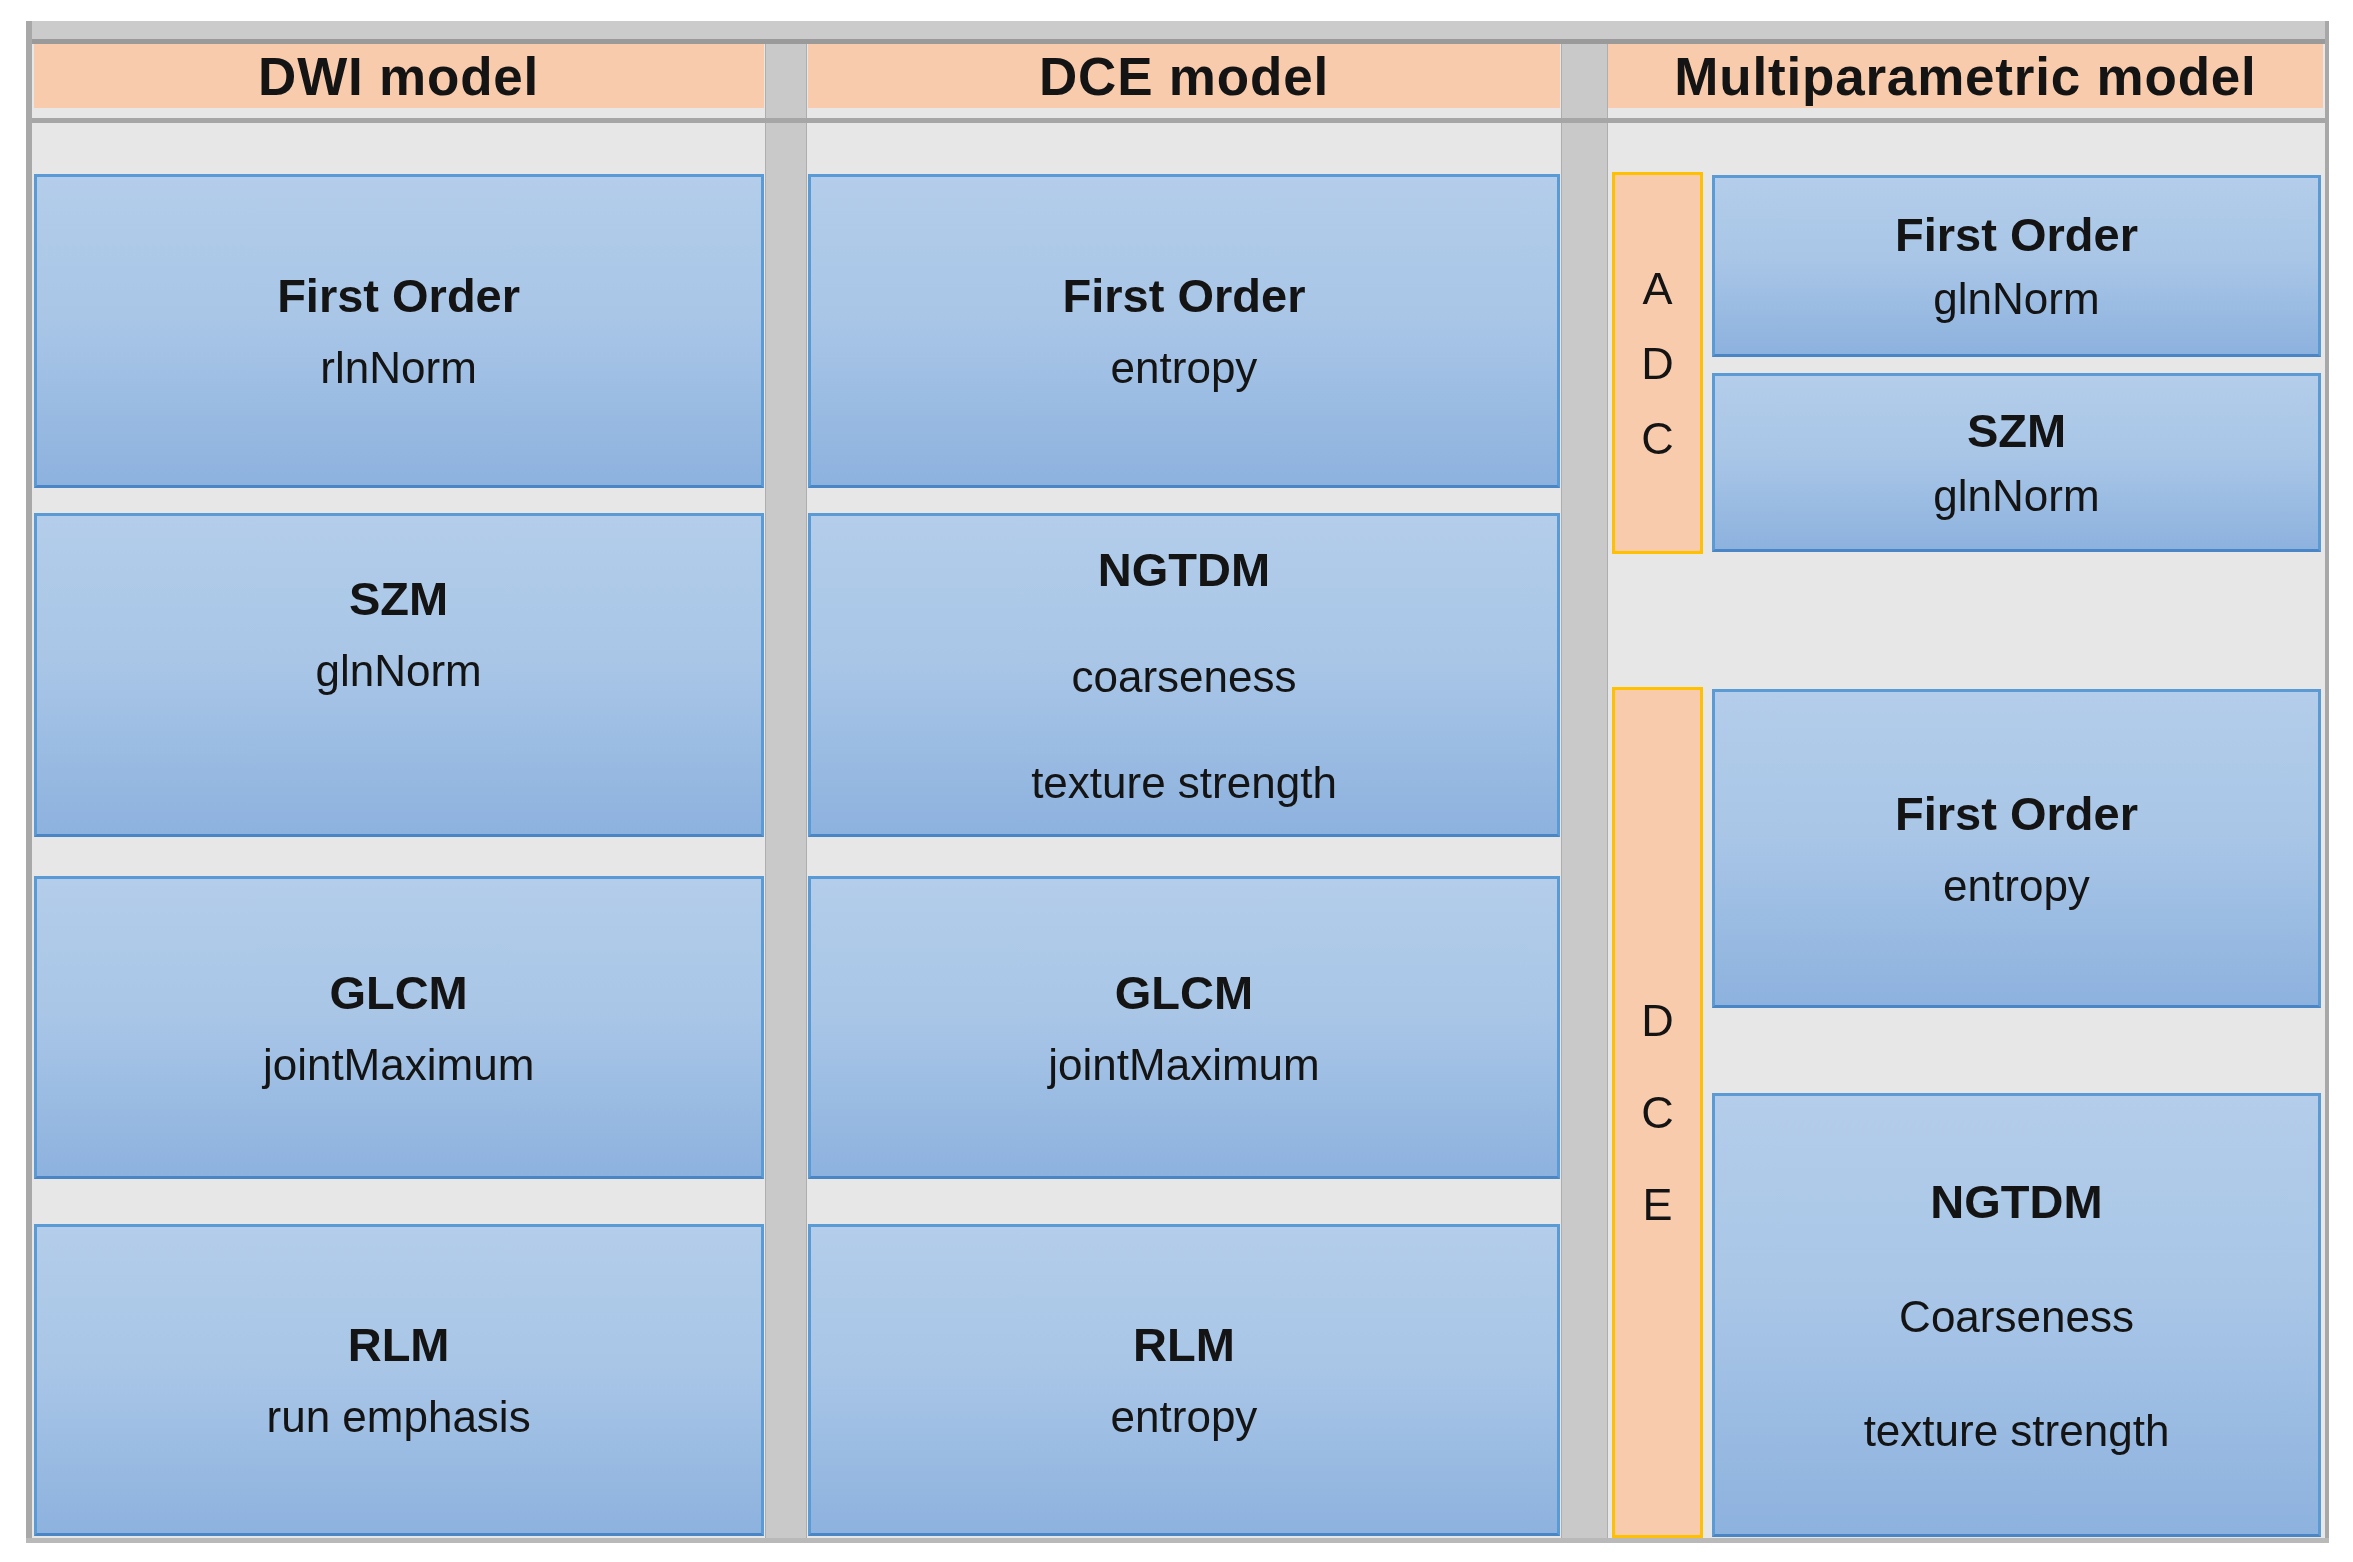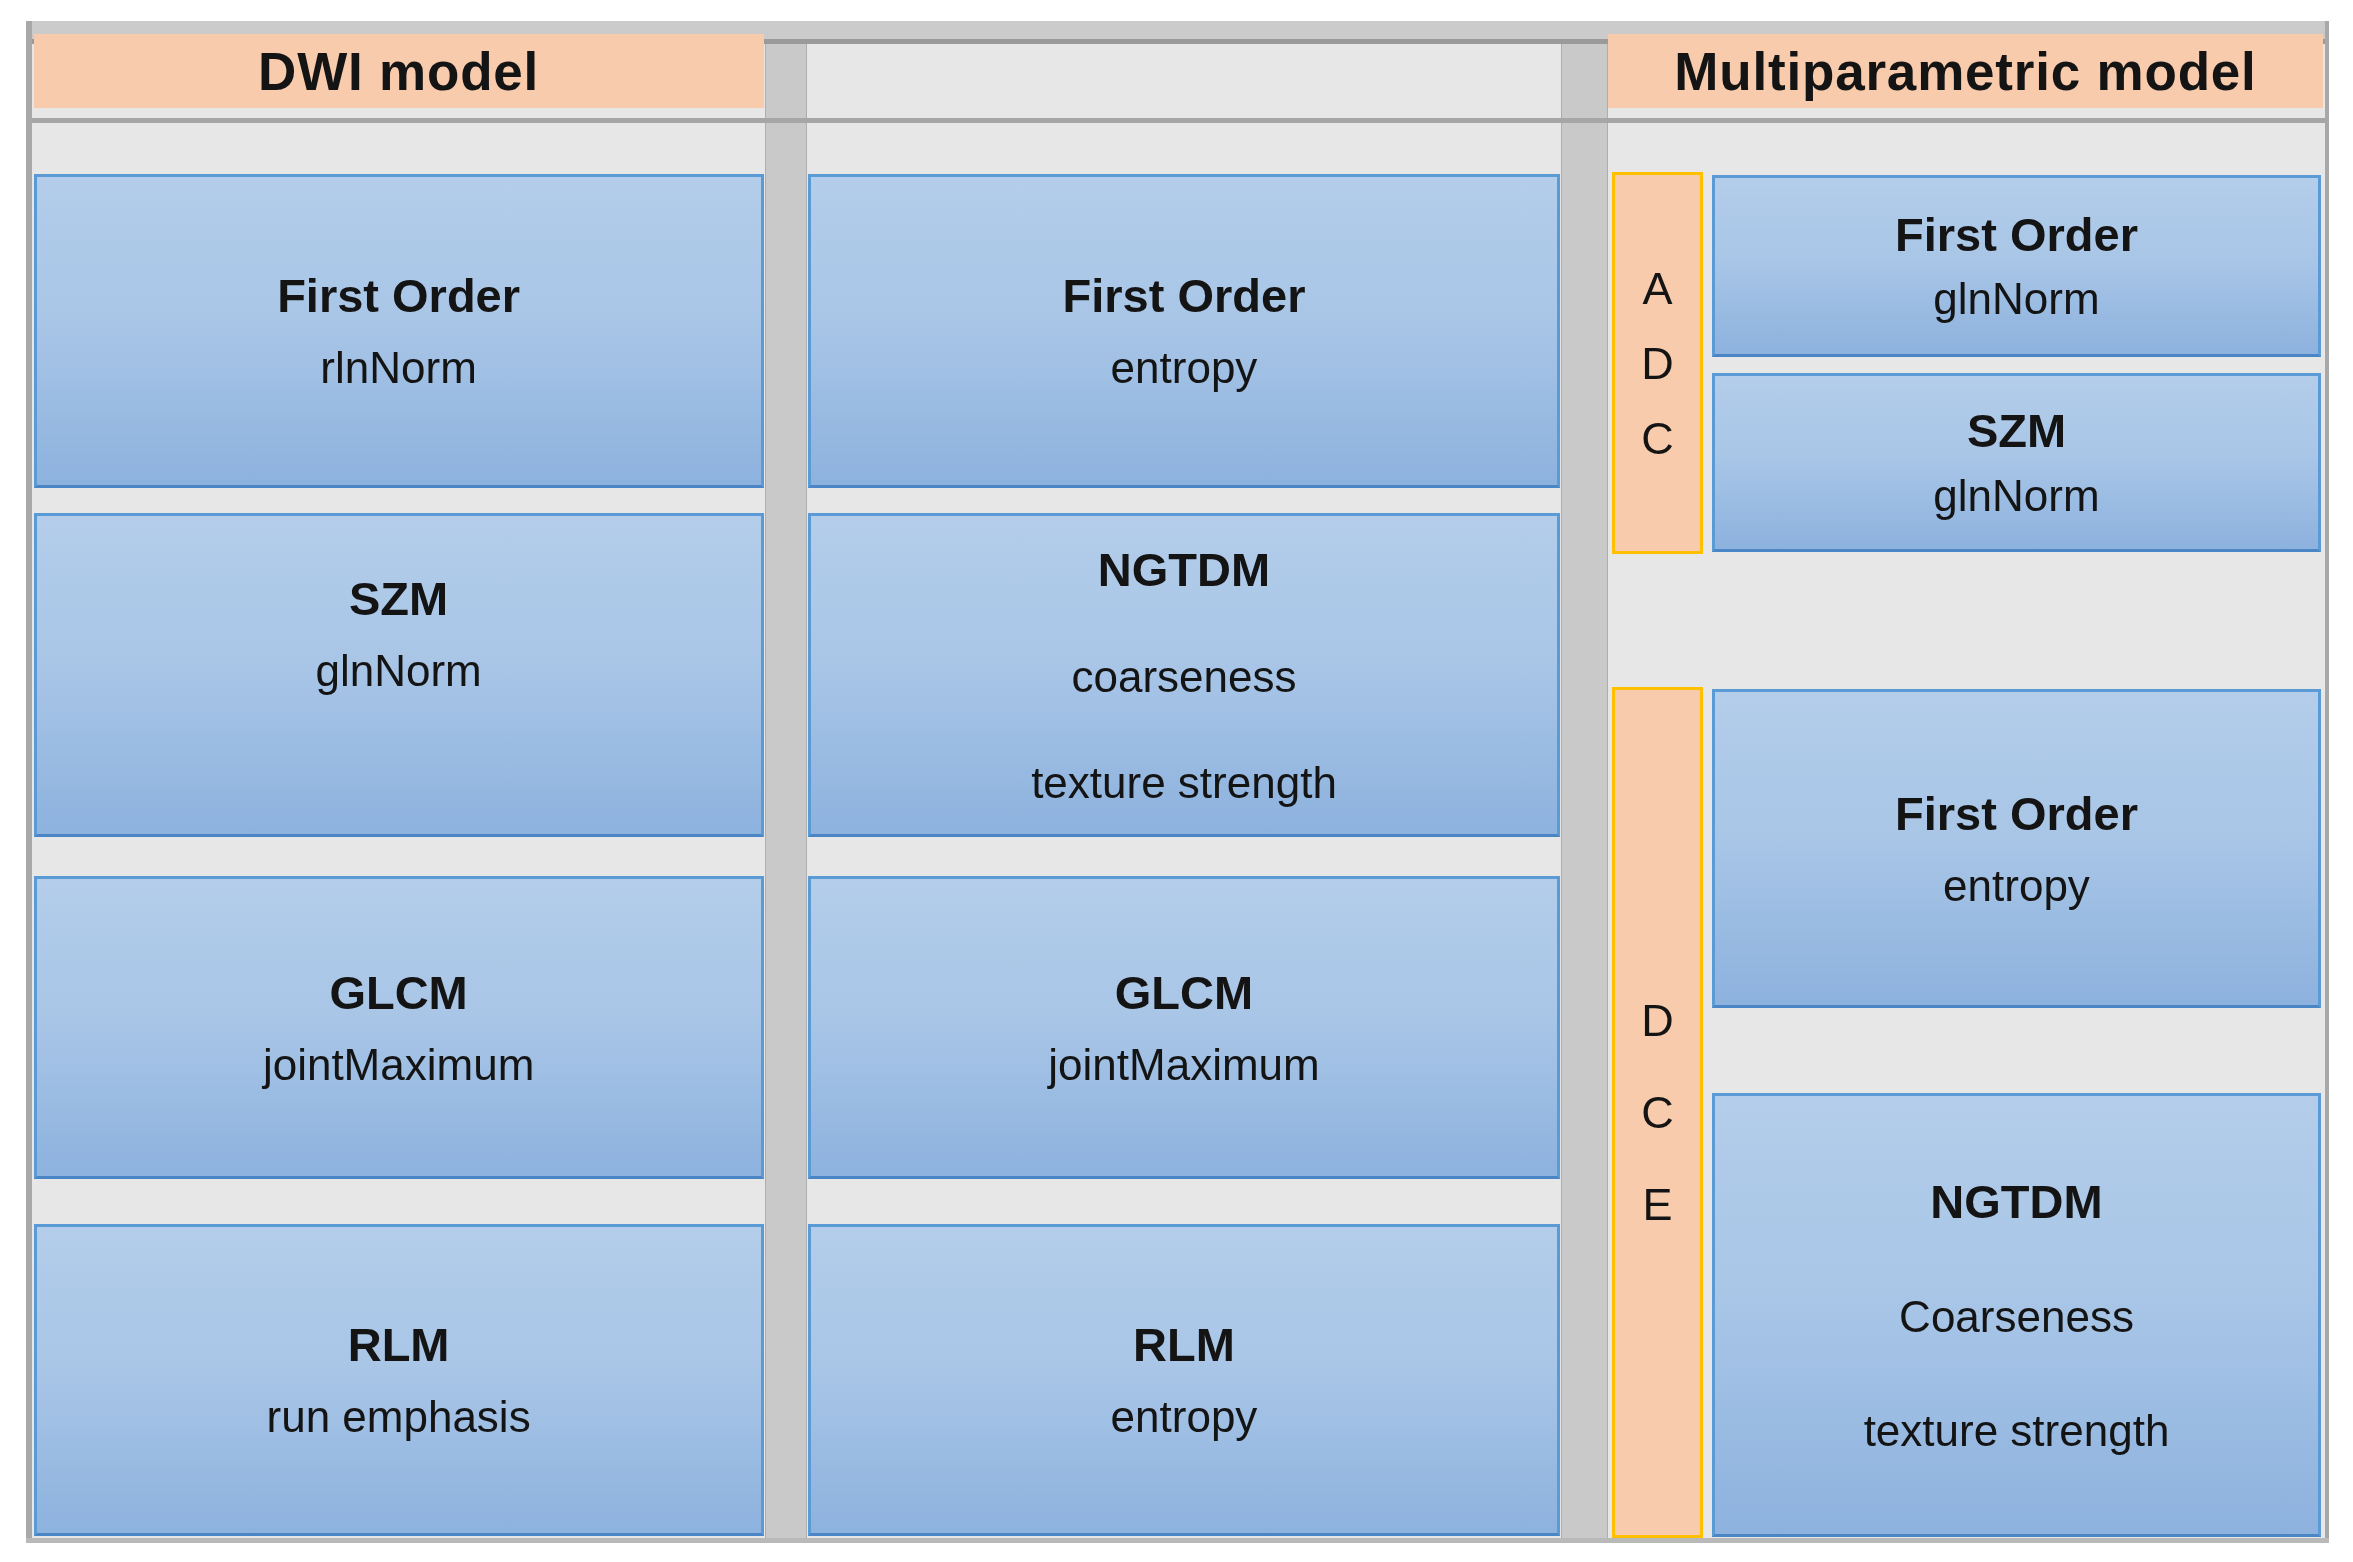--- a/index.html
+++ b/index.html
@@ -15,21 +15,21 @@
   .top-band{left:0;top:0;width:100%;height:18px;background:#cbcbcb;}
   .top-line{left:0;top:18px;width:100%;height:4.5px;background:#9a9a9a;}
   .left-edge{left:0;top:0;width:6px;height:100%;background:#a8a8a8;}
   .right-edge{right:0;top:0;width:4.5px;height:100%;background:#a8a8a8;}
   .bottom-edge{left:0;top:1517px;width:100%;height:4.5px;background:#b9b9b9;}
   .sep{
     top:23px;height:1494px;background:#c9c9c9;
     border-left:1.5px solid #aeaeae;border-right:1.5px solid #aeaeae;box-sizing:border-box;
   }
   .hdr{
-    top:13px;height:74px;background:#f8cbad;
+    top:23px;height:64px;background:#f8cbad;
     display:flex;align-items:center;justify-content:center;
     font-weight:700;font-size:53px;letter-spacing:0.8px;
   }
   .hdr-underline{left:0;top:97px;width:100%;height:5.3px;background:#a6a6a6;}
   .box{
     background:linear-gradient(180deg,#b3cdea 0%,#a9c6e7 45%,#8db2de 100%);
     border:3.8px solid #5b9bd5;border-bottom-color:#4a86c6;box-sizing:border-box;
     display:flex;flex-direction:column;align-items:center;justify-content:center;
     gap:27px;text-align:center;
   }
@@ -53,20 +53,23 @@
 <div class="frame abs">
 
   <div class="abs top-band"></div>
   <div class="abs top-line"></div>
 
   <div class="abs sep" style="left:739px;width:42px;"></div>
   <div class="abs sep" style="left:1535px;width:47px;"></div>
 
   <div class="abs hdr" style="left:7.6px;width:730px;">
     <span>DWI model</span>
+  </div>
+  <div class="abs hdr" style="left:782px;width:752px;">
+    <span>DCE model</span>
   </div>
   <div class="abs hdr" style="left:1582px;width:715px;text-align:right;">
     <span>Multiparametric model</span>
   </div>
   <div class="abs hdr-underline"></div>
 
   <div class="abs box" style="left:7.6px;top:153px;width:730px;height:314px;">
     <div class="title">First Order</div>
     <div class="line">rlnNorm</div>
   </div>

